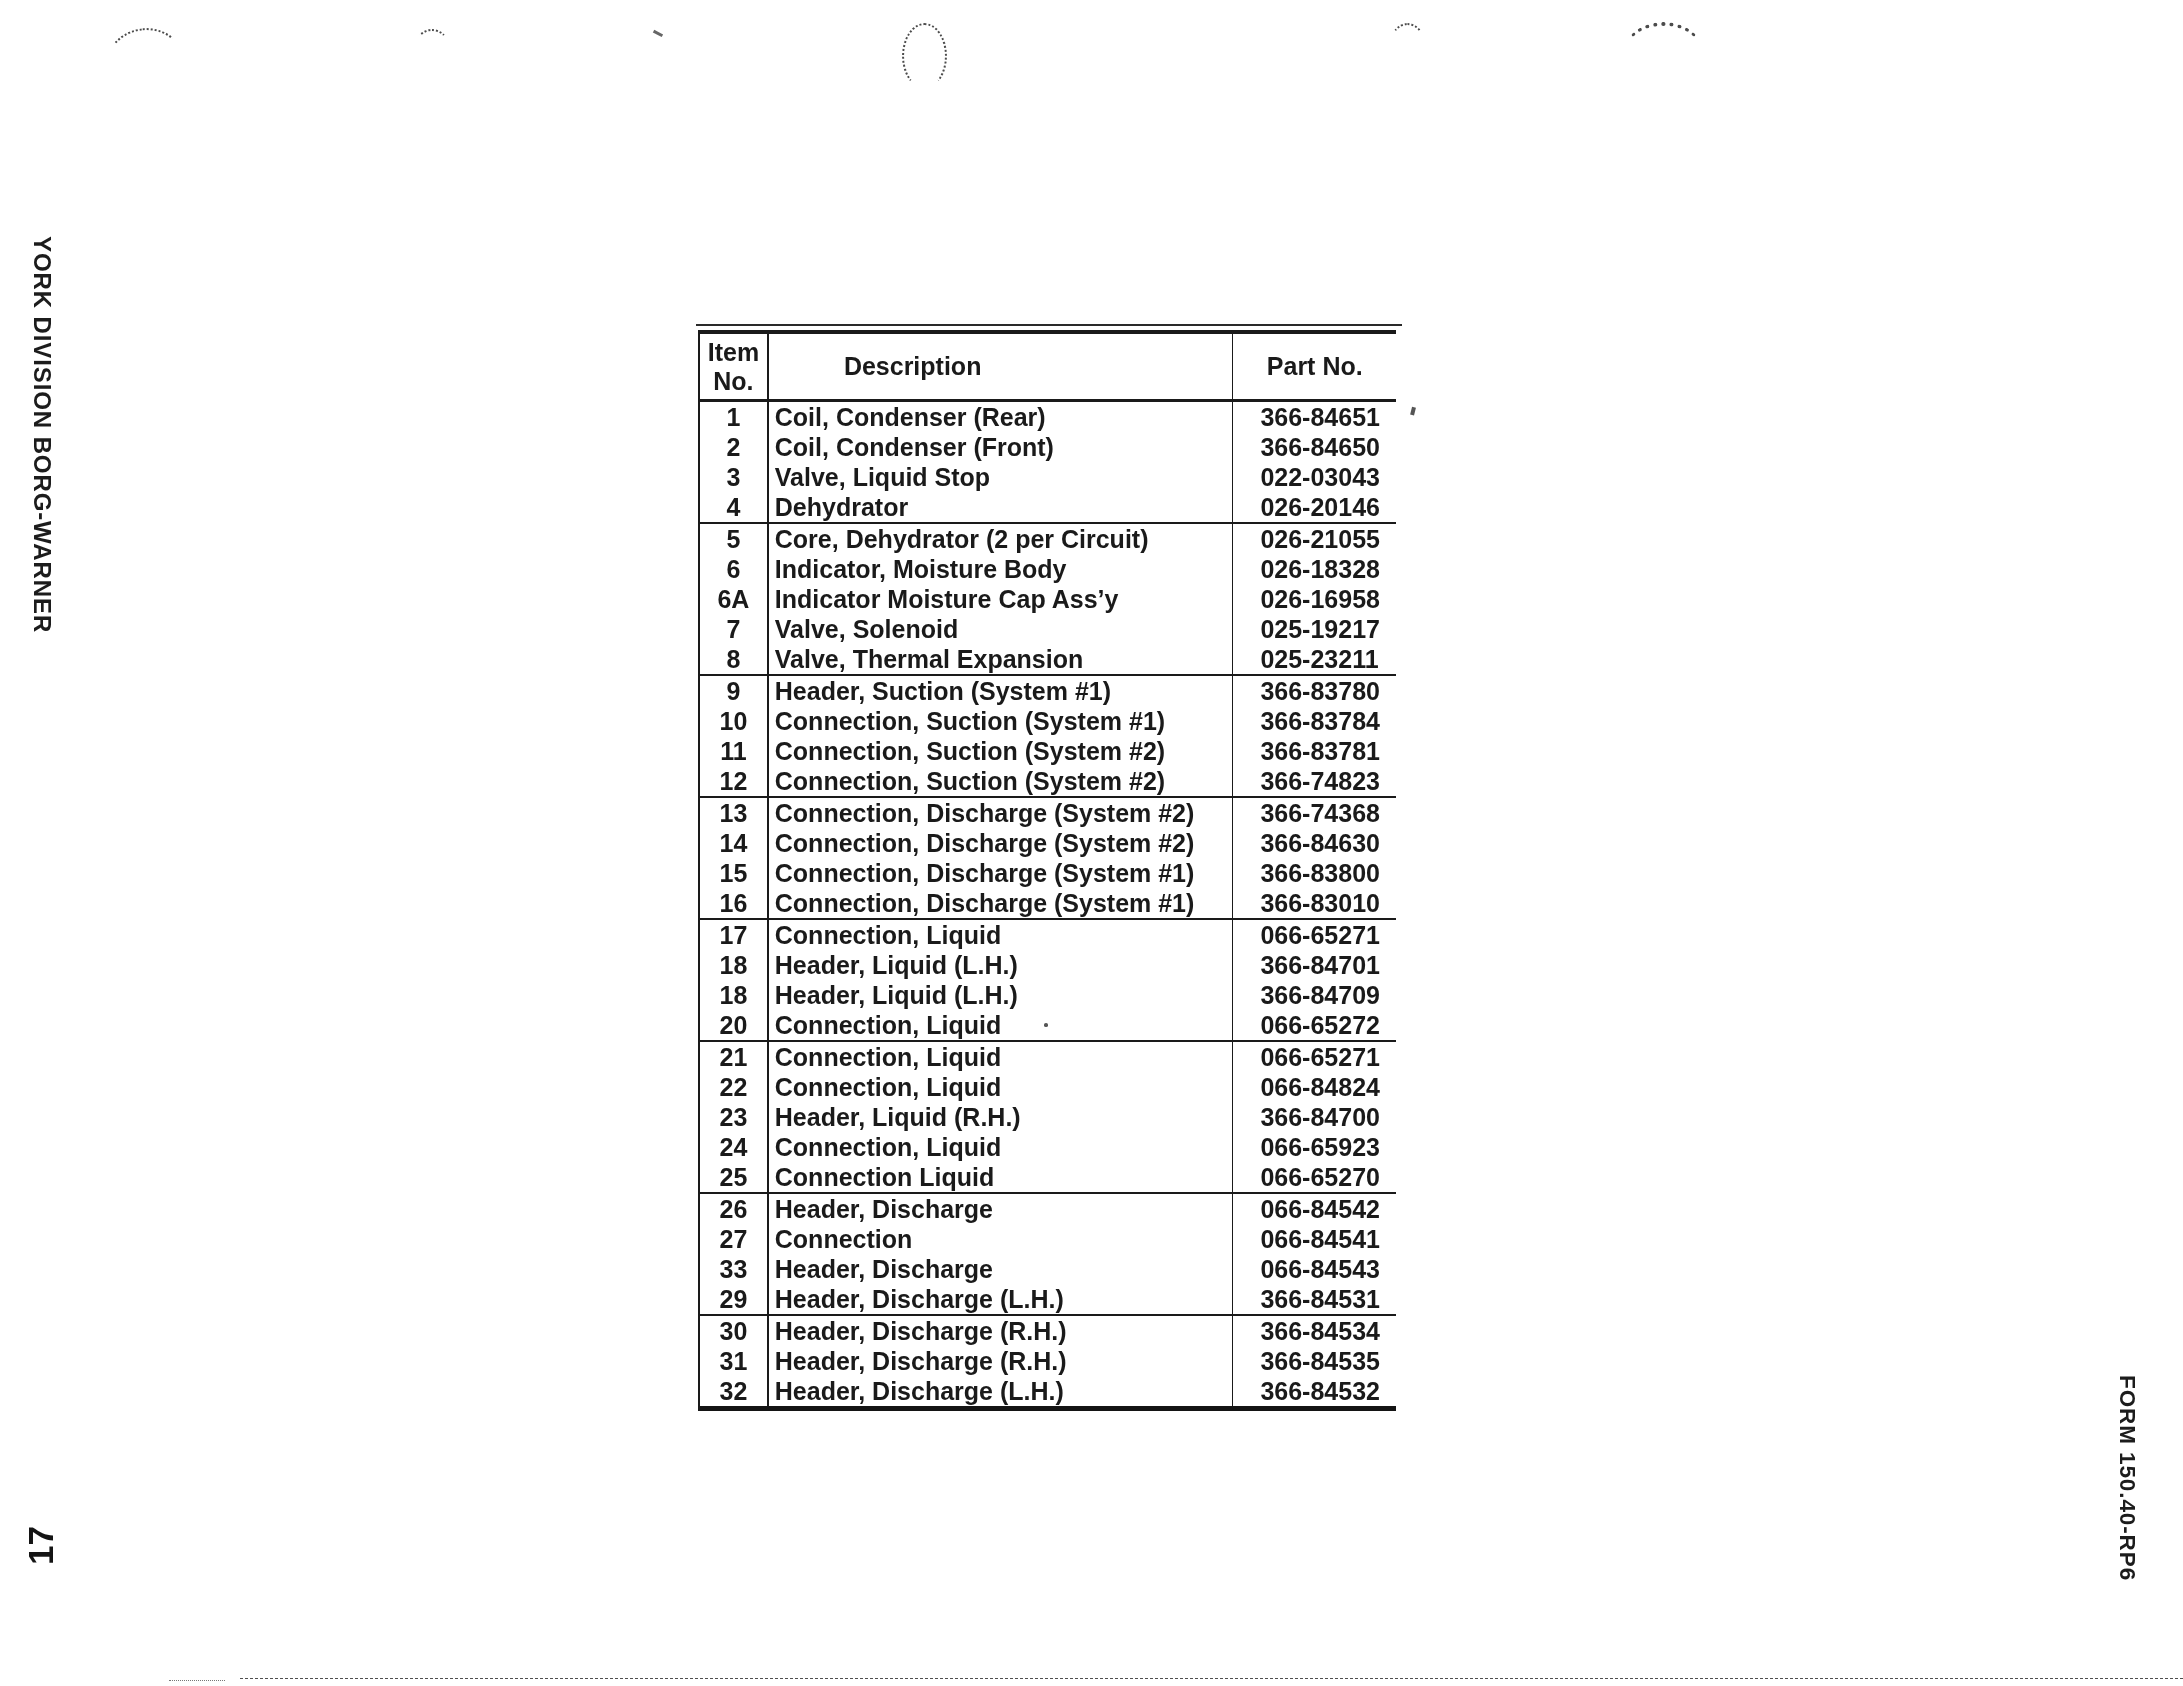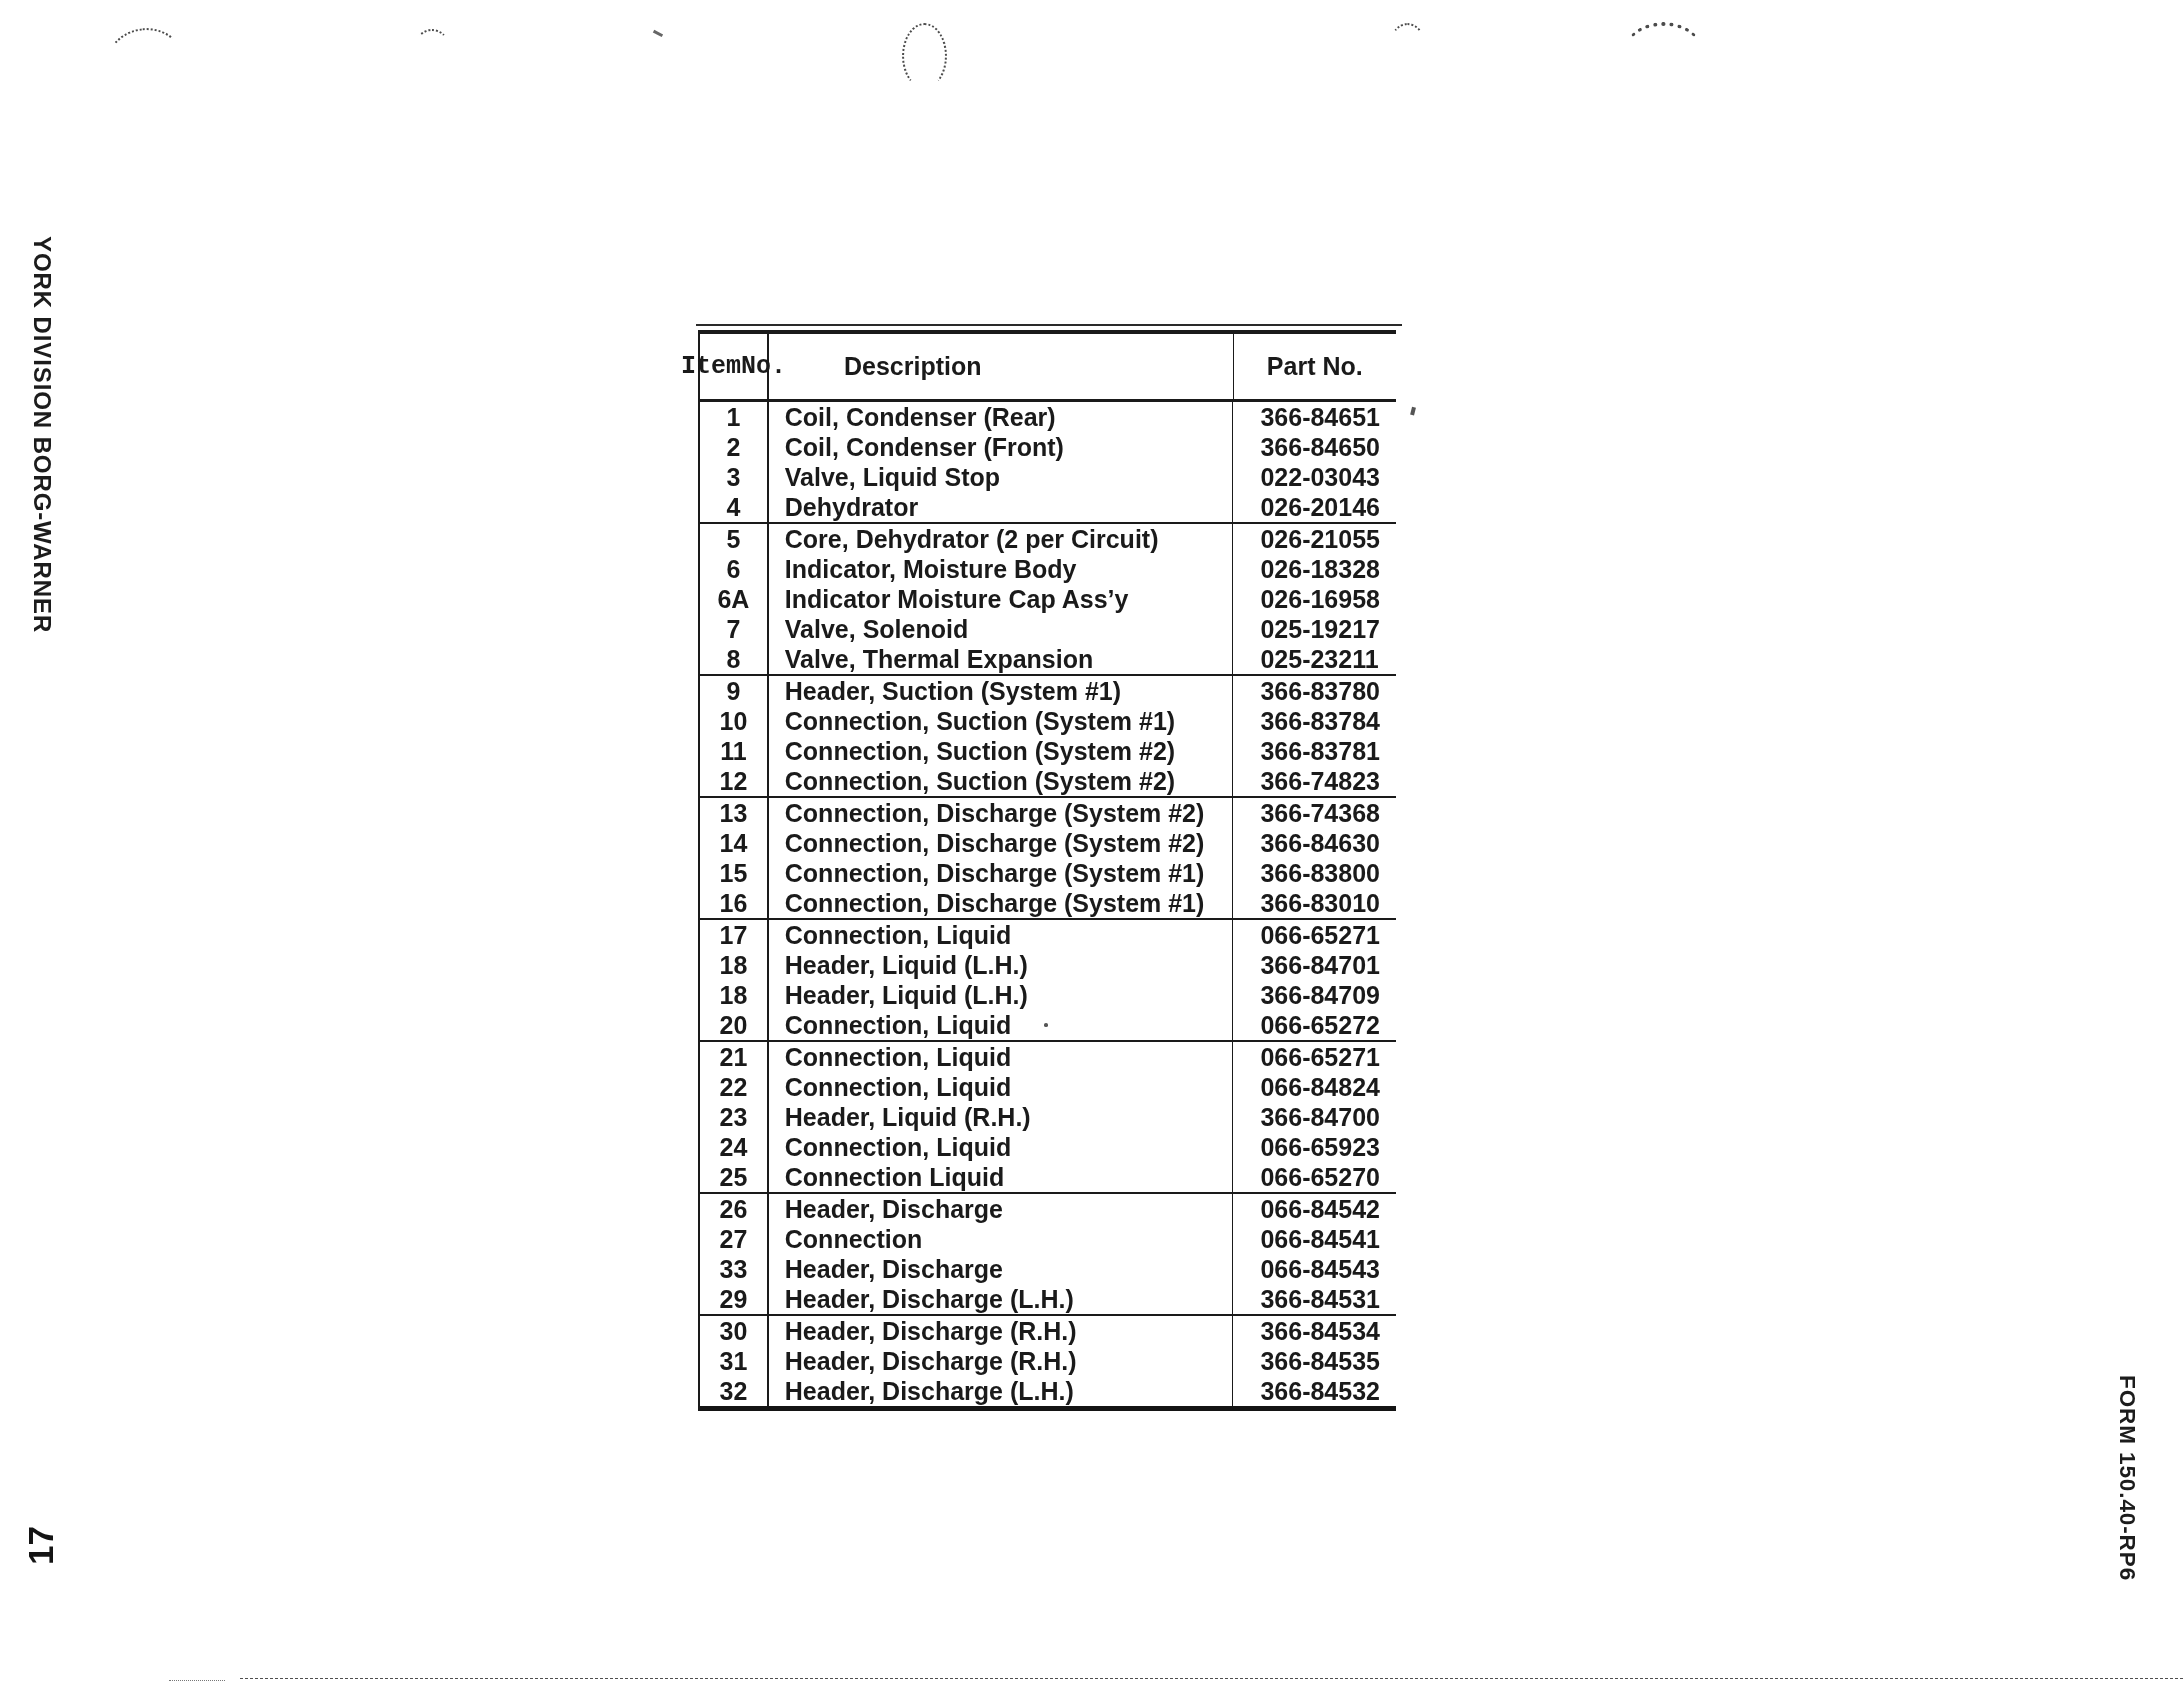--- a/index.html
+++ b/index.html
@@ -62,38 +62,38 @@
     background: #2a2a2a;
   }
 
   .thead {
     display: flex;
     height: 68px;
     border-bottom: 3.7px solid #1a1a1a;
     font-size: 25px;
   }
   .th { display: flex; align-items: center; justify-content: center; }
-  .th-item { width: 67px; flex-direction: row; line-height: 29px; font-family: Liberation Mono, monospace; }
+  .th-item { width: 67px; flex-direction: column; line-height: 29px; }
   .th-desc { width: 467px; border-left: 2.8px solid #1a1a1a; }
   .th-desc .shifted { position: relative; left: -92px; margin-left: 8px; }
   .th-part { width: 164px; border-left: 1.9px solid #1a1a1a; }
 
   .tgroup { border-bottom: 2.8px solid #1a1a1a; }
   .tgroup:last-child { border-bottom: 5.6px solid #141414; }
 
   .trow {
     display: flex;
     height: 30px;
     font-size: 25px;
     line-height: 30px;
     white-space: nowrap;
   }
   .cell { overflow: visible; }
   .cell-item { width: 67px; text-align: center; }
-  .cell-desc { width: 467px; border-left: 2.8px solid #1a1a1a; padding-left: 16px; }
+  .cell-desc { width: 467px; border-left: 2.8px solid #1a1a1a; padding-left: 6px; }
   .cell-part { width: 164px; border-left: 1.9px solid #1a1a1a; padding-left: 27px; }
 
   
   .arc {
     position: absolute;
     border: 2.8px dotted #4c4c4c;
     border-color: #4c4c4c transparent transparent transparent;
     border-radius: 50%;
   }
   .arc-1 { left: 105px;  top: 28px; width: 82px; height: 77px; transform: rotate(-5deg); }

